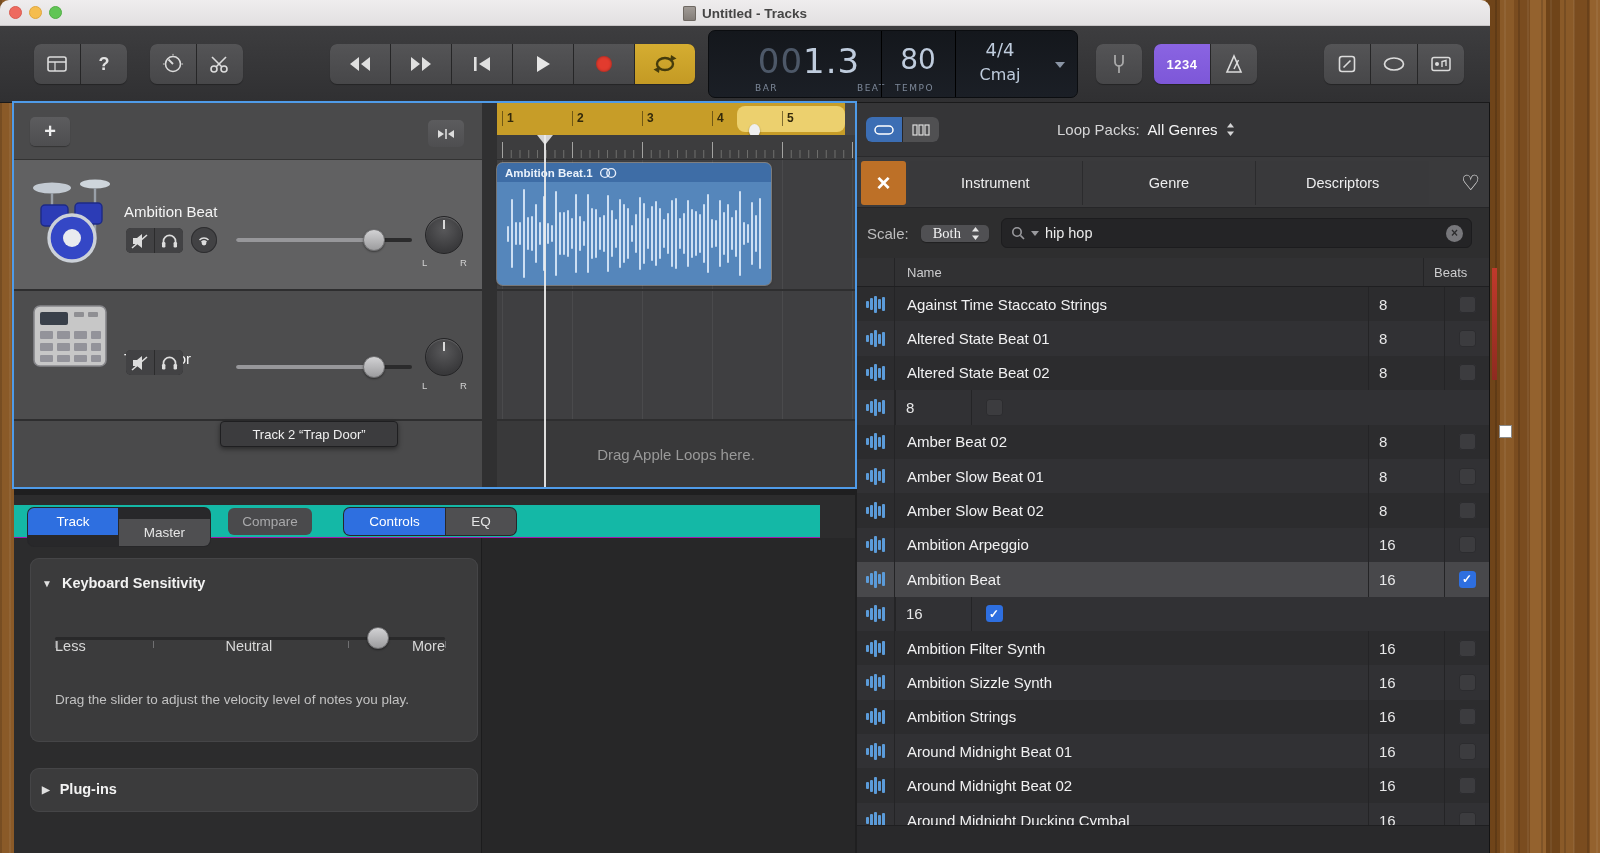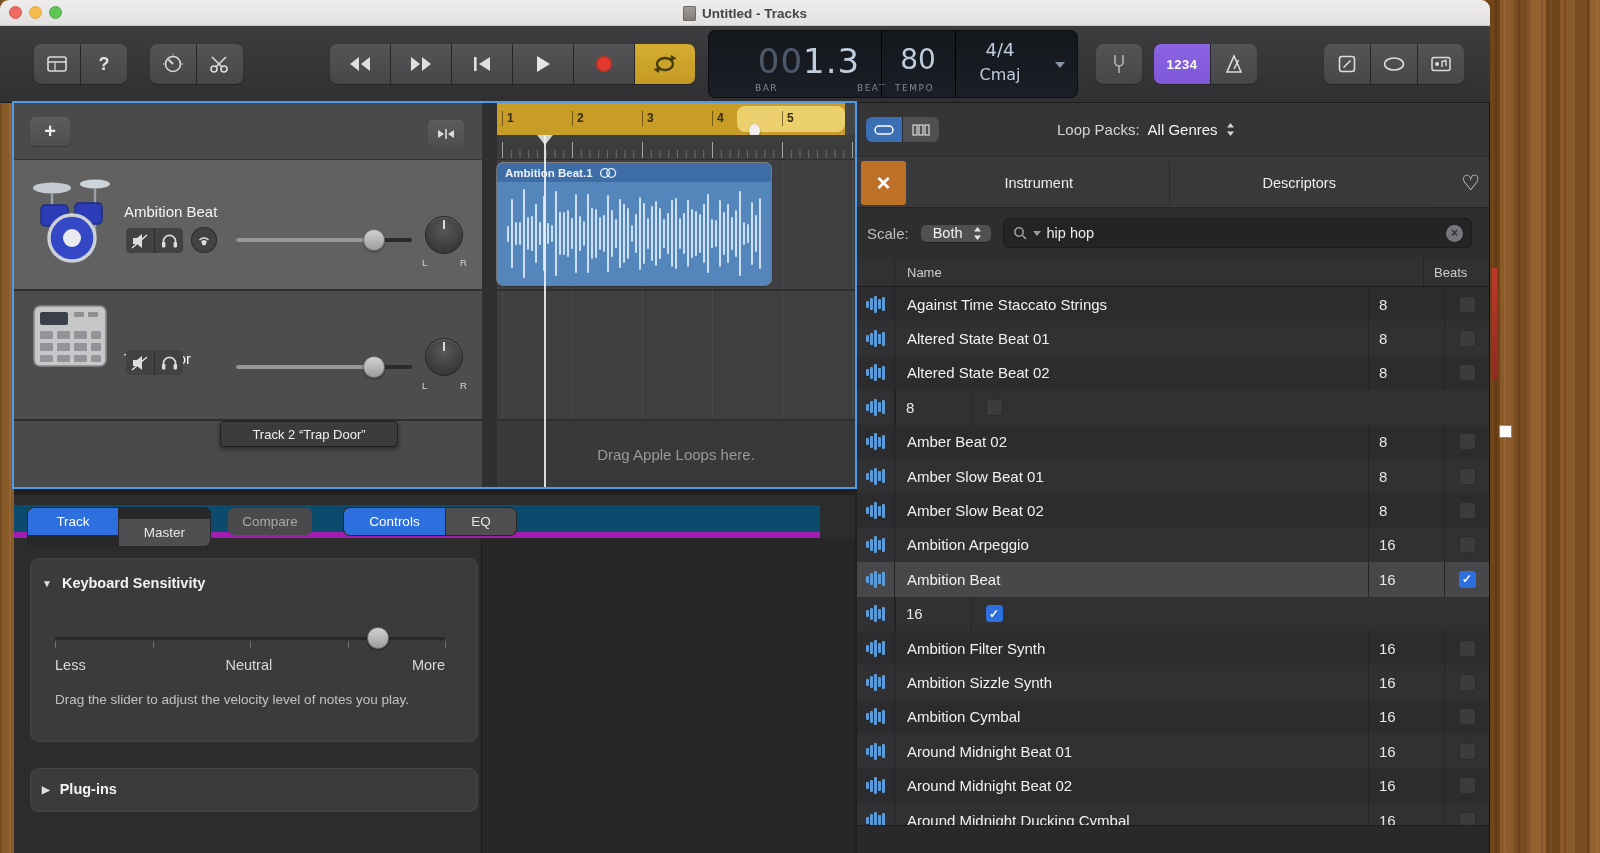--- a/index.html
+++ b/index.html
@@ -84,56 +84,56 @@
   
   .playhead-line{position:absolute;left:530px;top:32px;width:2px;height:352px;background:rgba(235,235,235,.92);z-index:6;}
   .playhead-tri{position:absolute;left:523px;top:32px;width:0;height:0;border-left:8px solid transparent;border-right:8px solid transparent;border-top:10px solid #d4d4d4;z-index:6;}
   .empty-zone-head{position:absolute;left:0;top:318px;width:468px;height:66px;background:#4a4a4b;}
   .empty-zone-tl{position:absolute;left:483px;top:318px;width:358px;height:66px;background:#39393a;}
   .drop-hint{position:absolute;left:483px;top:343px;width:358px;text-align:center;font-size:15px;color:#999;}
   .tooltip{position:absolute;left:206px;top:318px;width:178px;height:26px;background:#3c3c3e;border:1px solid #1f1f21;border-radius:4px;display:flex;align-items:center;justify-content:center;font-size:13px;color:#f0f0f0;box-shadow:0 2px 5px rgba(0,0,0,.45);z-index:7;}
 
   
   .smart-controls{left:14px;top:495px;width:841px;height:358px;background:#2c2c2d;overflow:hidden;}
-  .sc-tabbar{position:absolute;left:0;top:10px;width:806px;height:33px;background:#0c4a6e;border-bottom:6px solid #a21caf;}
+  .sc-tabbar{position:absolute;left:0;top:10px;width:806px;height:33px;background:#14b8a6;border-bottom:1px solid #a21caf;}
   .seg{position:absolute;top:3px;display:flex;gap:1px;background:#28282a;border-radius:6px;overflow:hidden;box-shadow:0 0 0 1px #272729;}
   .seg .t{height:27px;display:flex;align-items:center;justify-content:center;background:#4f4f51;color:#e6e6e6;font-size:13.5px;}
   .seg .t.sel{background:var(--accent-blue);color:#fff;}
   .cmp-btn{position:absolute;left:214px;top:3px;width:84px;height:27px;background:#4a4a4c;border-radius:6px;color:#a9a9ab;font-size:13.5px;display:flex;align-items:center;justify-content:center;}
   .sc-right{position:absolute;left:467px;top:43px;width:374px;height:315px;background:#272728;border-left:1px solid #1c1c1d;}
   .card{position:absolute;left:16px;width:448px;background:#3b3b3c;border-radius:9px;box-shadow:inset 0 0 0 1px #454547;}
   .ks-card{top:63px;height:184px;}
   .pi-card{top:273px;height:44px;}
   .card-title{display:flex;align-items:center;gap:10px;padding:0 0 0 12px;color:#f2f2f2;font-size:14.5px;font-weight:bold;}
   .tri{font-size:10px;color:#e0e0e0;}
   .ks-slider{position:absolute;left:25px;top:68px;width:390px;height:24px;}
   .ks-track{position:absolute;left:0;right:0;top:11px;height:3px;background:#29292a;border-radius:2px;}
   .kstick{position:absolute;top:15px;width:1px;height:7px;background:#707072;}
   .ks-thumb{position:absolute;left:312px;top:1px;width:22px;height:22px;border-radius:50%;background:linear-gradient(#d2d2d4,#9c9c9e);border:1px solid #6f6f71;box-shadow:0 1px 2px rgba(0,0,0,.4);}
-  .ks-labels{position:absolute;left:25px;top:99px;width:390px;display:flex;justify-content:space-between;color:#d8d8d8;font-size:14.5px;}
+  .ks-labels{position:absolute;left:25px;top:80px;width:390px;display:flex;justify-content:space-between;color:#d8d8d8;font-size:14.5px;}
   .ks-caption{position:absolute;left:25px;top:133px;width:392px;color:#c2c2c2;font-size:13.5px;line-height:1.35;}
 
   
   .loop-browser{left:857px;top:103px;width:633px;height:750px;background:#2e2e2f;border-right:1px solid #131314;overflow:hidden;}
   .lb-top{position:absolute;left:0;top:0;width:633px;height:53px;background:#353537;display:flex;align-items:center;}
   .view-seg{display:flex;gap:1px;background:#26262a;border-radius:6px;overflow:hidden;margin-left:9px;}
   .view-btn{width:36px;height:25px;display:flex;align-items:center;justify-content:center;background:#505052;}
   .view-btn.sel{background:#3c6eb4;}
   .lb-packs{display:flex;align-items:center;gap:8px;margin-left:118px;}
   .lb-packs-label{color:#d5d5d6;font-size:15px;}
   .lb-packs-value{color:#f5f5f6;font-size:15px;}
   .lb-filter{position:absolute;left:0;top:53px;width:633px;height:52px;background:#3a3a3c;border-top:1px solid #2a2a2c;border-bottom:1px solid #262628;display:flex;align-items:center;}
   .x-btn{position:absolute;left:4px;top:4px;width:45px;height:44px;background:var(--filter-x-orange);border-radius:3px;display:flex;align-items:center;justify-content:center;color:#fff;font-size:24px;font-weight:bold;}
   .filter-btns{position:absolute;left:52px;top:4px;width:520px;height:44px;display:flex;}
   .filter-btn{flex:1;display:flex;align-items:center;justify-content:center;background:#39393b;color:#ededee;font-size:14.5px;border-left:1px solid #2b2b2d;}
   .filter-btn:first-child{border-left:none;}
   .fav-filter{position:absolute;right:10px;top:14px;font-size:21px;color:#ececec;}
   .lb-scale{position:absolute;left:0;top:105px;width:633px;height:50px;background:#2e2e2f;display:flex;align-items:center;}
   .scale-label{color:#bdbdbe;font-size:15px;margin-left:10px;}
-  .dropdown{display:flex;align-items:center;gap:10px;height:17px;background:#505053;border-radius:5px;padding:0 9px 0 12px;margin-left:12px;color:#f2f2f3;font-size:14.5px;box-shadow:0 1px 1px rgba(0,0,0,.3);}
+  .dropdown{display:flex;align-items:center;gap:10px;height:17px;background:#505053;border-radius:5px;padding:0 9px 0 12px;margin-left:12px;color:#f2f2f3;font-size:14.5px;box-shadow:0 1px 1px rgba(0,0,0,.3);font-family:Liberation Serif, serif;}
   .searchbox{display:flex;align-items:center;gap:6px;height:30px;flex:1;margin:0 18px 0 12px;background:#242426;border:1px solid #1c1c1e;border-radius:6px;padding:0 8px 0 9px;}
   .searchbox input{flex:1;background:transparent;border:none;outline:none;color:#ececec;font-size:14.5px;font-family:"Liberation Sans",sans-serif;}
   .clear-btn{width:17px;height:17px;border-radius:50%;background:#77777b;color:#2c2c2e;font-size:12px;font-weight:bold;display:flex;align-items:center;justify-content:center;flex:none;}
   .scope-tri{width:0;height:0;border-left:4px solid transparent;border-right:4px solid transparent;border-top:5px solid #9a9a9e;}
   .lb-header{position:absolute;left:0;top:155px;width:687px;height:29px;background:#313133;border-bottom:1px solid #1f1f21;display:flex;align-items:center;color:#cdcdcf;font-size:13px;}
   .hc-icon{width:38px;height:100%;border-right:1px solid #242426;}
   .hc-name{flex:1;padding-left:12px;}
   .hc-beats{width:76px;padding-left:10px;border-left:1px solid #242426;height:100%;display:flex;align-items:center;}
   .hc-fav{width:45px;border-left:1px solid #242426;height:100%;display:flex;align-items:center;justify-content:center;font-size:15px;color:#c9c9cc;}
   .loop-rows{position:absolute;left:0;top:184px;width:633px;height:538px;overflow:hidden;border-right:1px solid #232325;}
@@ -582,20 +582,21 @@
           <polygon points="4.5,1 8,5.5 1,5.5" fill="#d5d5d6"></polygon>
           <polygon points="4.5,14 1,9.5 8,9.5" fill="#d5d5d6"></polygon>
         </svg>
     </div>
   </div>
 
   <div class="lb-filter">
     <div class="x-btn">×</div>
     <div class="filter-btns" id="filter-buttons">
         <div class="filter-btn">Instrument</div>
+        <div class="filter-btn">Genre</div>
         <div class="filter-btn">Descriptors</div>
       </div>
     <div class="fav-filter">♡</div>
   </div>
 
   <div class="lb-scale">
     <span class="scale-label">Scale:</span>
     <div class="dropdown">
       <span>Both</span>
       <svg width="9" height="15">
@@ -815,21 +816,21 @@
       <div class="lrow">
     <div class="lcell-icon">
           <span class="wicon">
             <i style="height: 7px;"></i>
             <i style="height: 12px;"></i>
             <i style="height: 17px;"></i>
             <i style="height: 10px;"></i>
             <i style="height: 14px;"></i>
           </span>
         </div>
-    <div class="lcell-name">Ambition Cymbal</div>
+    <div class="lcell-name">Ambition Strings</div>
     <div class="lcell-beats">16</div>
     <div class="lcell-fav">
           <div class="lcheck"></div>
         </div>
   </div>
       <div class="lrow alt">
     <div class="lcell-icon">
           <span class="wicon">
             <i style="height: 7px;"></i>
             <i style="height: 12px;"></i>

